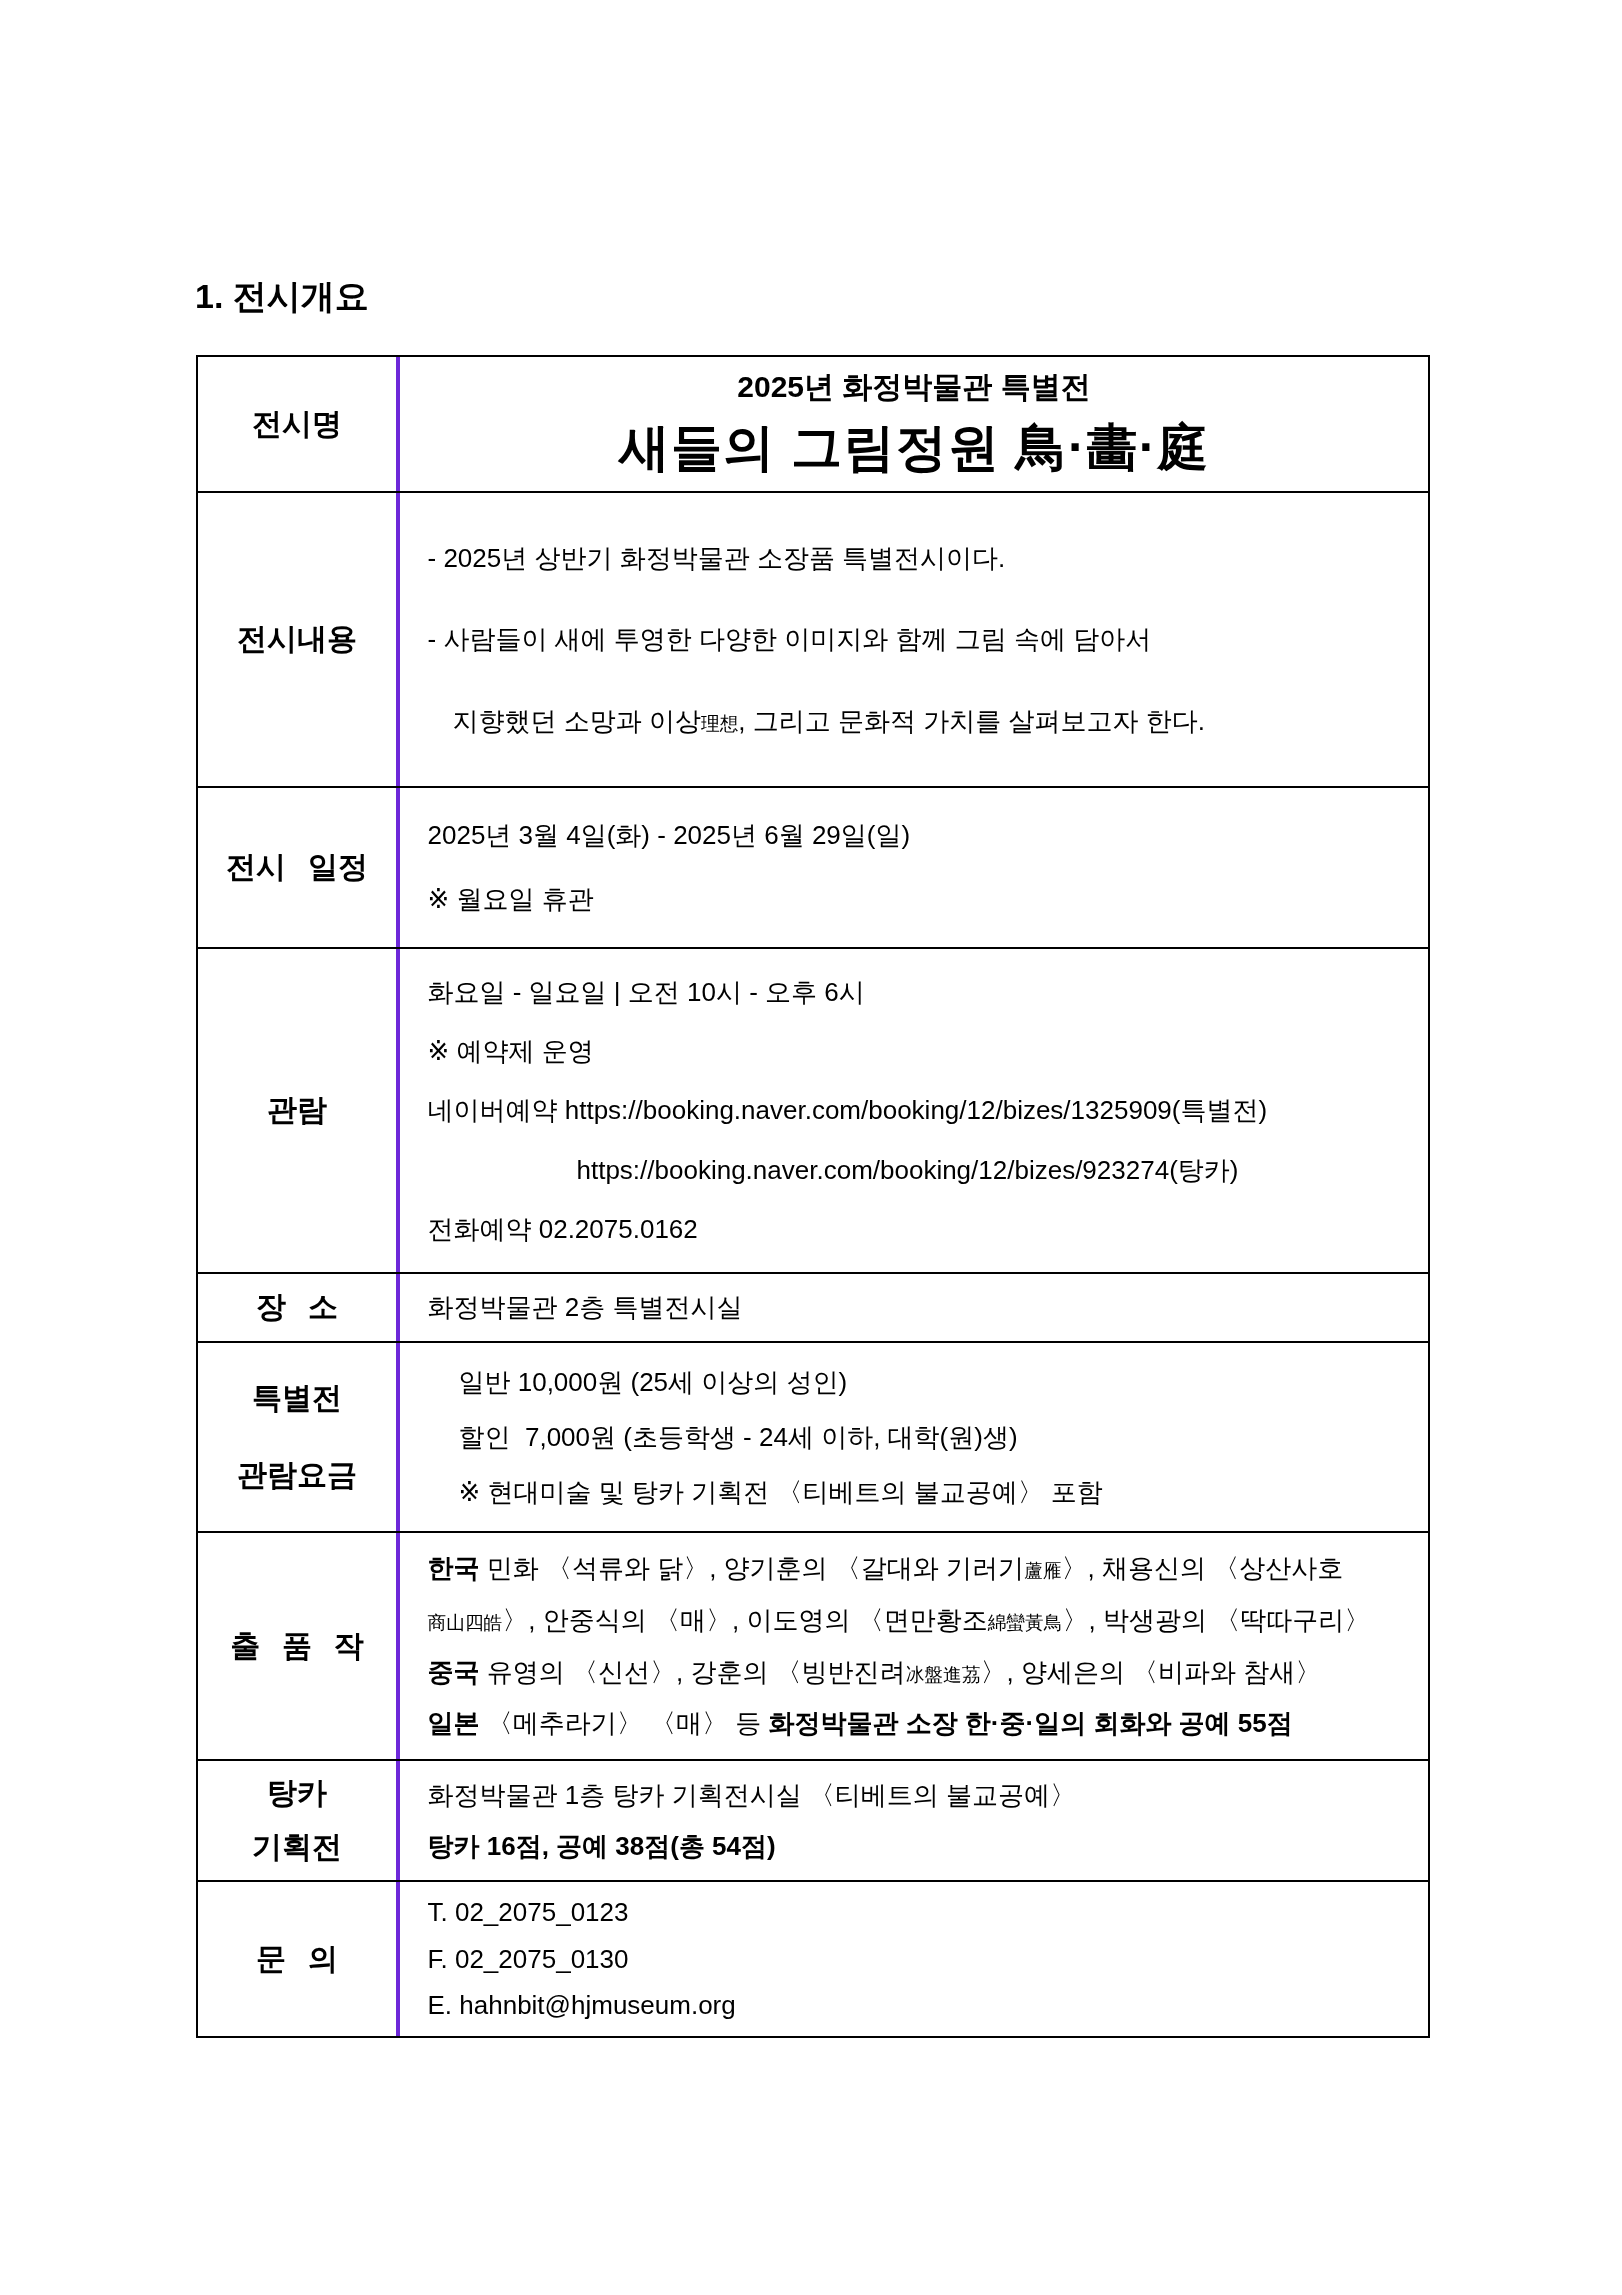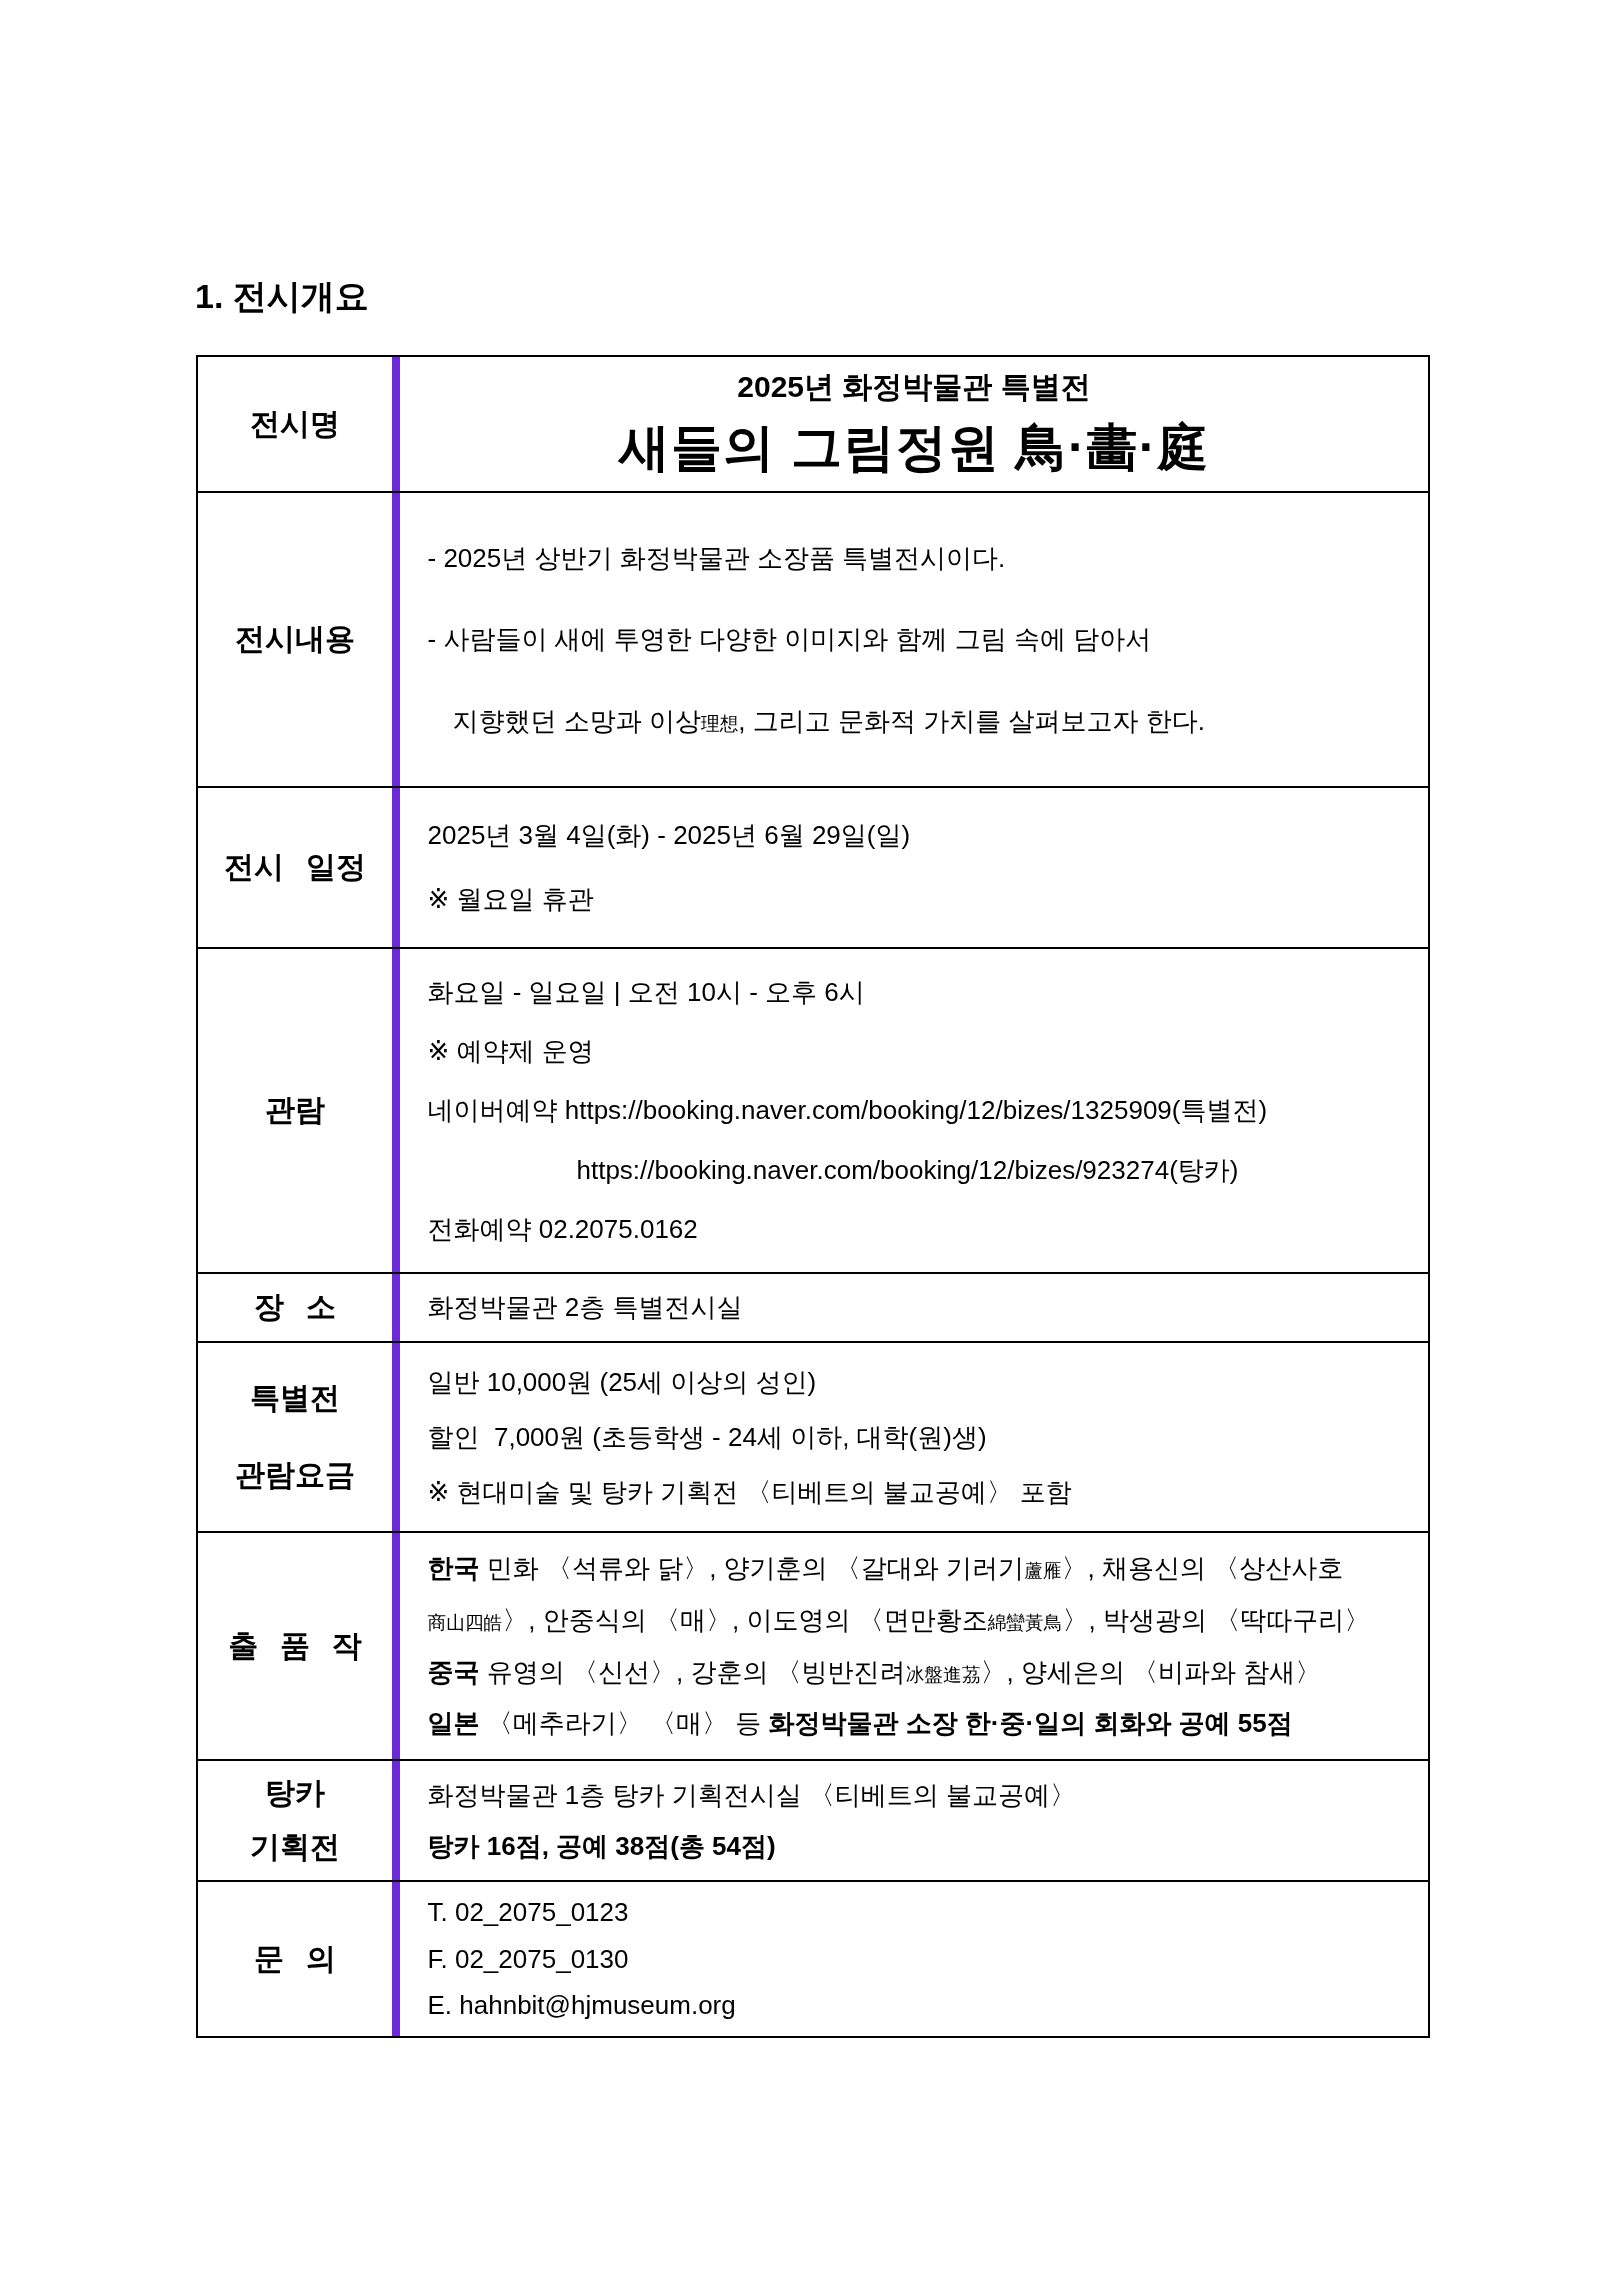--- a/index.html
+++ b/index.html
@@ -21,21 +21,21 @@
     position:absolute;left:196px;top:355px;width:1234px;
     border:2px solid #000000;
     box-sizing:border-box;
     display:flex;flex-direction:column;
     background:#ffffff;
   }
   .row{display:flex;box-sizing:border-box;}
   .row + .row{border-top:2px solid #000000;}
   .label-cell{
     width:202px;flex:0 0 202px;
-    border-right:8px solid #6d28d9;
+    border-right:4px solid #6d28d9;
     box-sizing:border-box;
     display:flex;flex-direction:column;
     justify-content:space-evenly;align-items:center;
     font-size:30px;font-weight:bold;
     word-spacing:0.45em;
     text-align:center;
   }
   .content-cell{
     flex:1;box-sizing:border-box;
     display:flex;flex-direction:column;
@@ -101,21 +101,21 @@
         </div>
       </div>
       <div class="row" style="height: 69px;">
         <div class="label-cell">
           <div>장 소</div>
         </div>
         <div class="content-cell">
           <div class="line"><span class="">화정박물관 2층 특별전시실</span></div>
         </div>
       </div>
-      <div class="row" style="height: 190px;">
+      <div class="row" style="height: 190px; gap: 31px;">
         <div class="label-cell">
           <div>특별전</div>
           <div>관람요금</div>
         </div>
         <div class="content-cell">
           <div class="line"><span class="">일반 10,000원 (25세 이상의 성인)</span></div>
           <div class="line"><span class="">할인  7,000원 (초등학생 - 24세 이하, 대학(원)생)</span></div>
           <div class="line"><span class="">※ 현대미술 및 탕카 기획전 〈티베트의 불교공예〉 포함</span></div>
         </div>
       </div>

